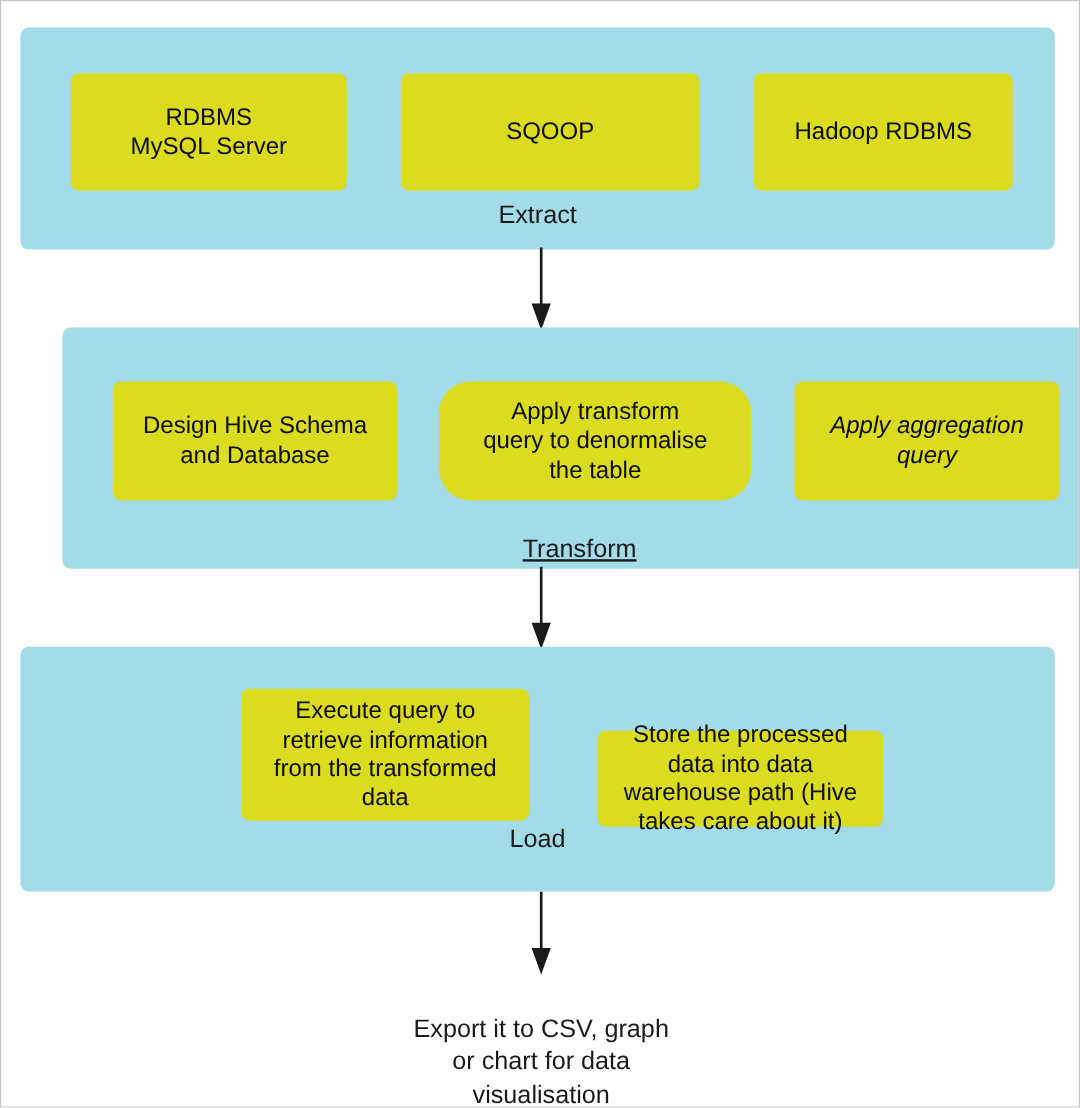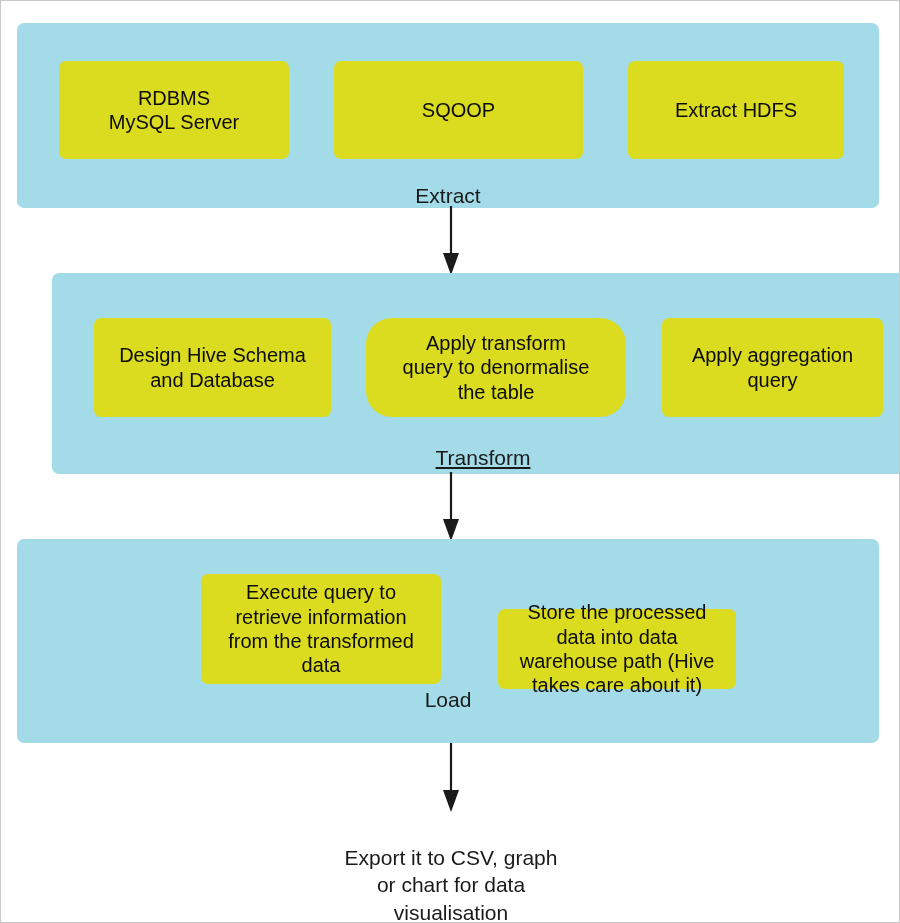--- a/index.html
+++ b/index.html
@@ -70,23 +70,23 @@
 
   <div class="band" style="left:16px; top:22px; width:862px; height:185px;">
     <div class="node" style="left:42px; top:38px; width:230px; height:98px;">
       <span>RDBMS
 MySQL Server</span>
     </div>
     <div class="node" style="left:317px; top:38px; width:249px; height:98px;text-align:right;">
       <span>SQOOP</span>
     </div>
     <div class="node" style="left:611px; top:38px; width:216px; height:98px;">
-      <span>Extract HDFS</span>
+      <span>Hadoop RDBMS</span>
     </div>
-    <div class="band-label" style="top:145px;margin-top:16px;">
+    <div class="band-label" style="top:145px;">
       <span>Extract</span>
     </div>
   </div>
 
   <div class="arrow" style="left:435px; top:205px; height:70px;">
     <svg width="30" height="70" viewBox="0 0 30 70">
       <line x1="15" y1="0" x2="15" y2="56" stroke="#1a1a1a" stroke-width="2.2"></line>
       <polygon points="15,69 7,47 23,47" fill="#1a1a1a"></polygon>
     </svg>
   </div>
@@ -94,21 +94,21 @@
   <div class="band" style="left:16px; top:272px; width:862px; height:201px;margin-left:35px;">
     <div class="node" style="left:42px; top:45px; width:237px; height:99px;">
       <span>Design Hive Schema
 and Database</span>
     </div>
     <div class="node" style="left:314px; top:45px; width:260px; height:99px;border-radius:26px;">
       <span>Apply transform
 query to denormalise
 the table</span>
     </div>
-    <div class="node" style="left:610px; top:45px; width:221px; height:99px;">
+    <div class="node" style="left:610px; top:45px; width:221px; height:99px;font-style:italic;">
       <span>Apply aggregation
 query</span>
     </div>
     <div class="band-label" style="top:173px;text-decoration:underline;">
       <span>Transform</span>
     </div>
   </div>
 
   <div class="arrow" style="left:435px; top:471px; height:70px;">
     <svg width="30" height="70" viewBox="0 0 30 70">

